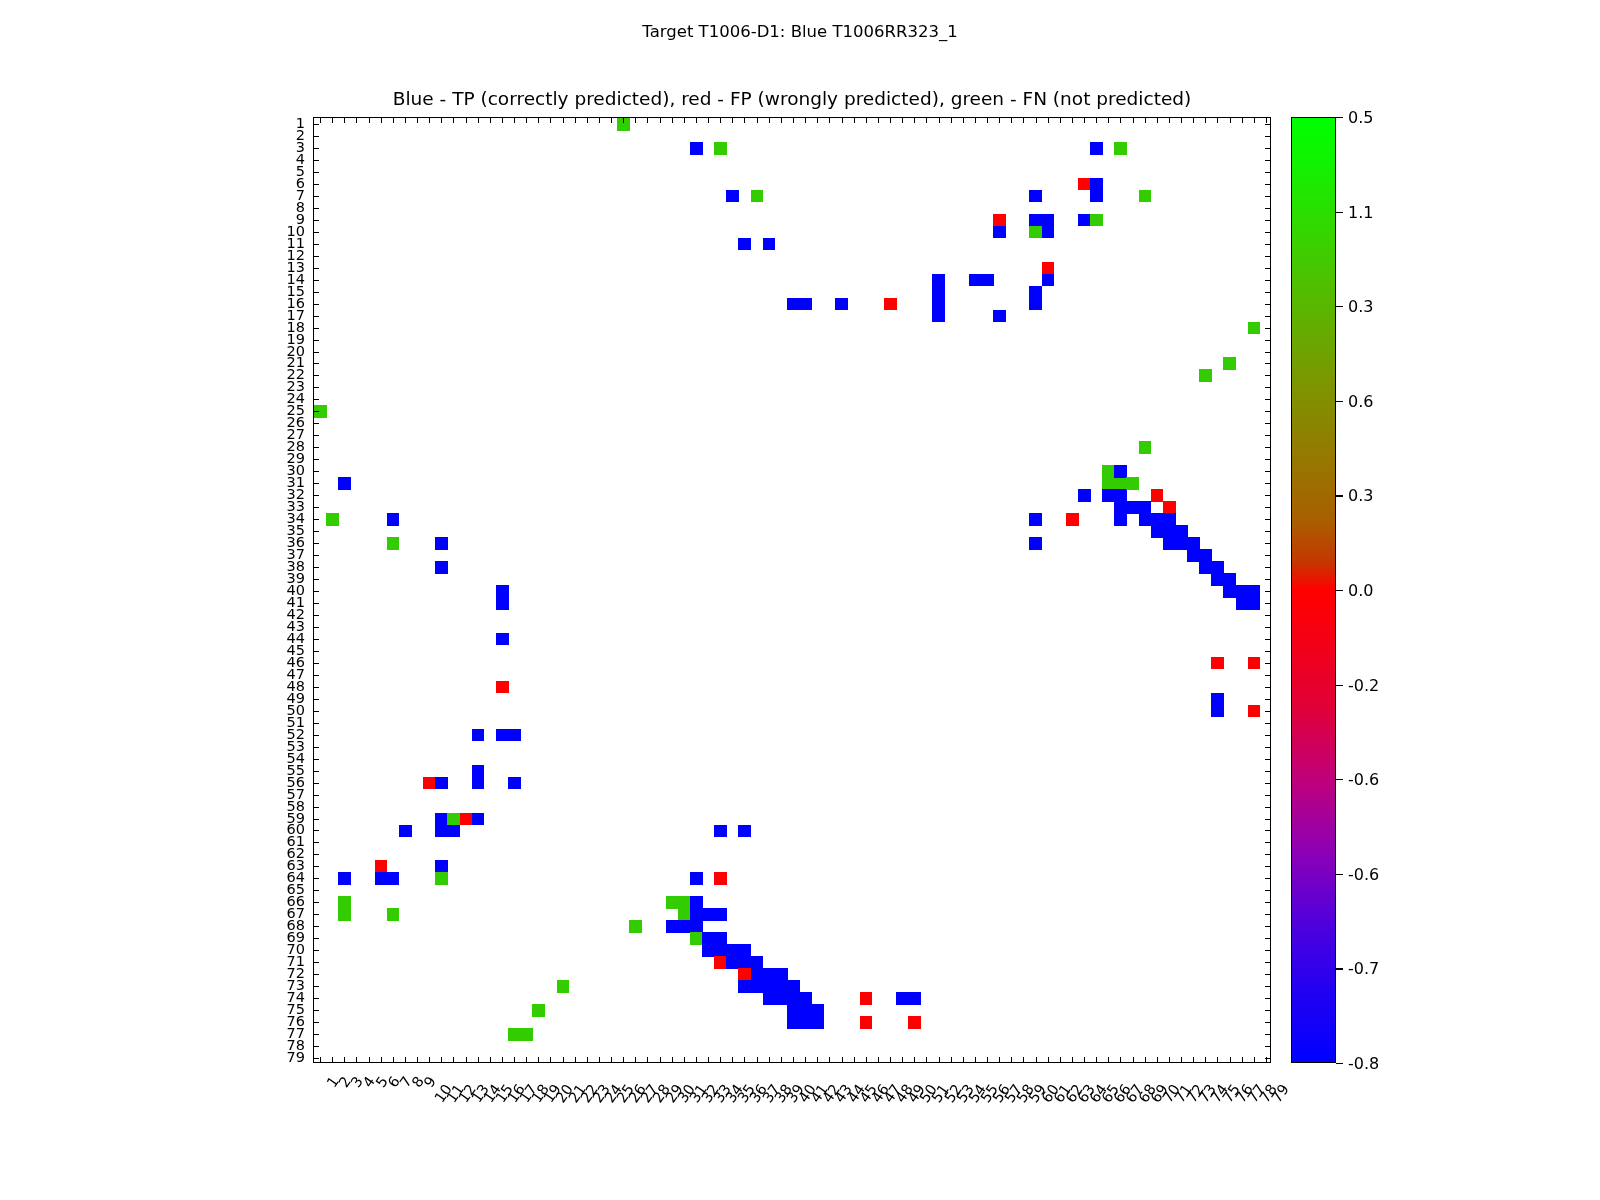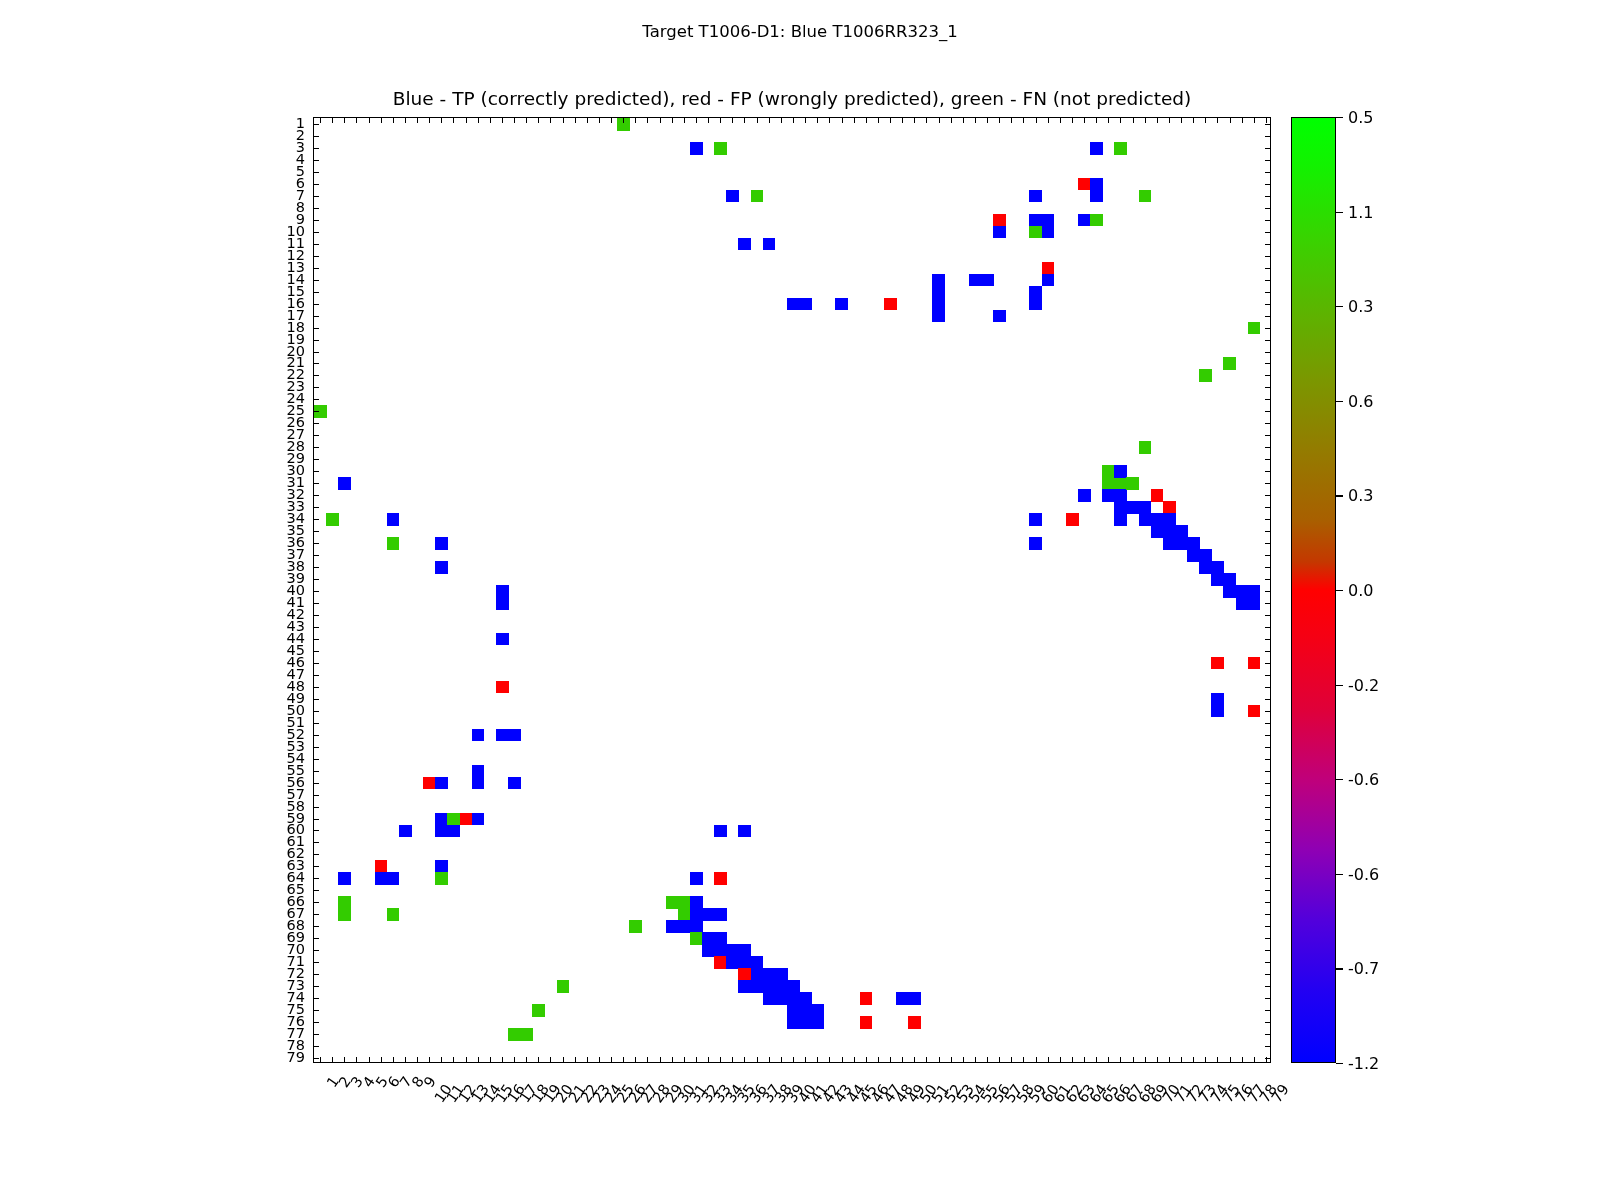--- a/index.html
+++ b/index.html
@@ -771,16 +771,16 @@
       <div class="cblabel" style="left: 1348px; top: 590px;">0.0</div>
       <div style="position: absolute; left: 1336px; top: 684.6px; width: 7px; height: 1.3px; background: rgb(0, 0, 0);"></div>
       <div class="cblabel" style="left: 1348px; top: 684.6px;">-0.2</div>
       <div style="position: absolute; left: 1336px; top: 779.2px; width: 7px; height: 1.3px; background: rgb(0, 0, 0);"></div>
       <div class="cblabel" style="left: 1348px; top: 779.2px;">-0.6</div>
       <div style="position: absolute; left: 1336px; top: 873.8px; width: 7px; height: 1.3px; background: rgb(0, 0, 0);"></div>
       <div class="cblabel" style="left: 1348px; top: 873.8px;">-0.6</div>
       <div style="position: absolute; left: 1336px; top: 968.4px; width: 7px; height: 1.3px; background: rgb(0, 0, 0);"></div>
       <div class="cblabel" style="left: 1348px; top: 968.4px;">-0.7</div>
       <div style="position: absolute; left: 1336px; top: 1063px; width: 7px; height: 1.3px; background: rgb(0, 0, 0);"></div>
-      <div class="cblabel" style="left: 1348px; top: 1063px;">-1.2</div>
+      <div class="cblabel" style="left: 1348px; top: 1063px;">-0.8</div>
     </div>
 
 </div>
 
 </body></html>

